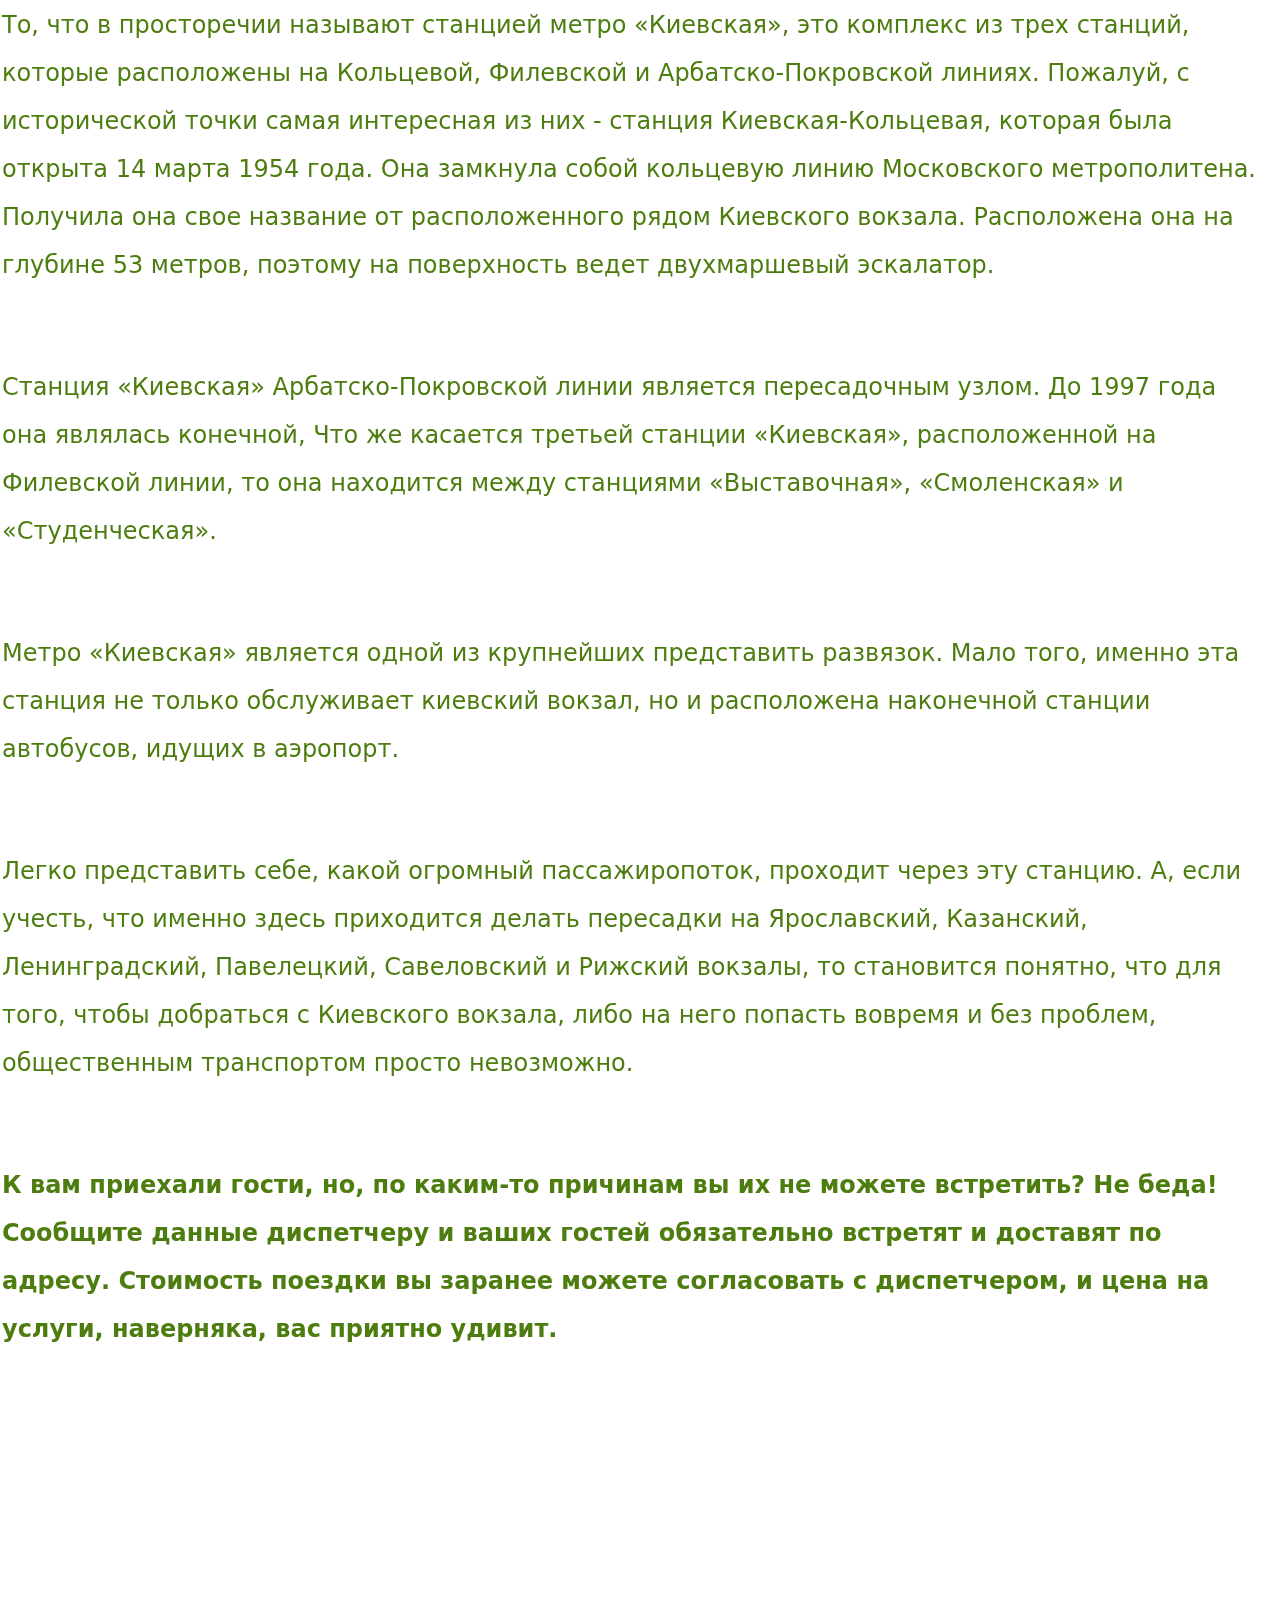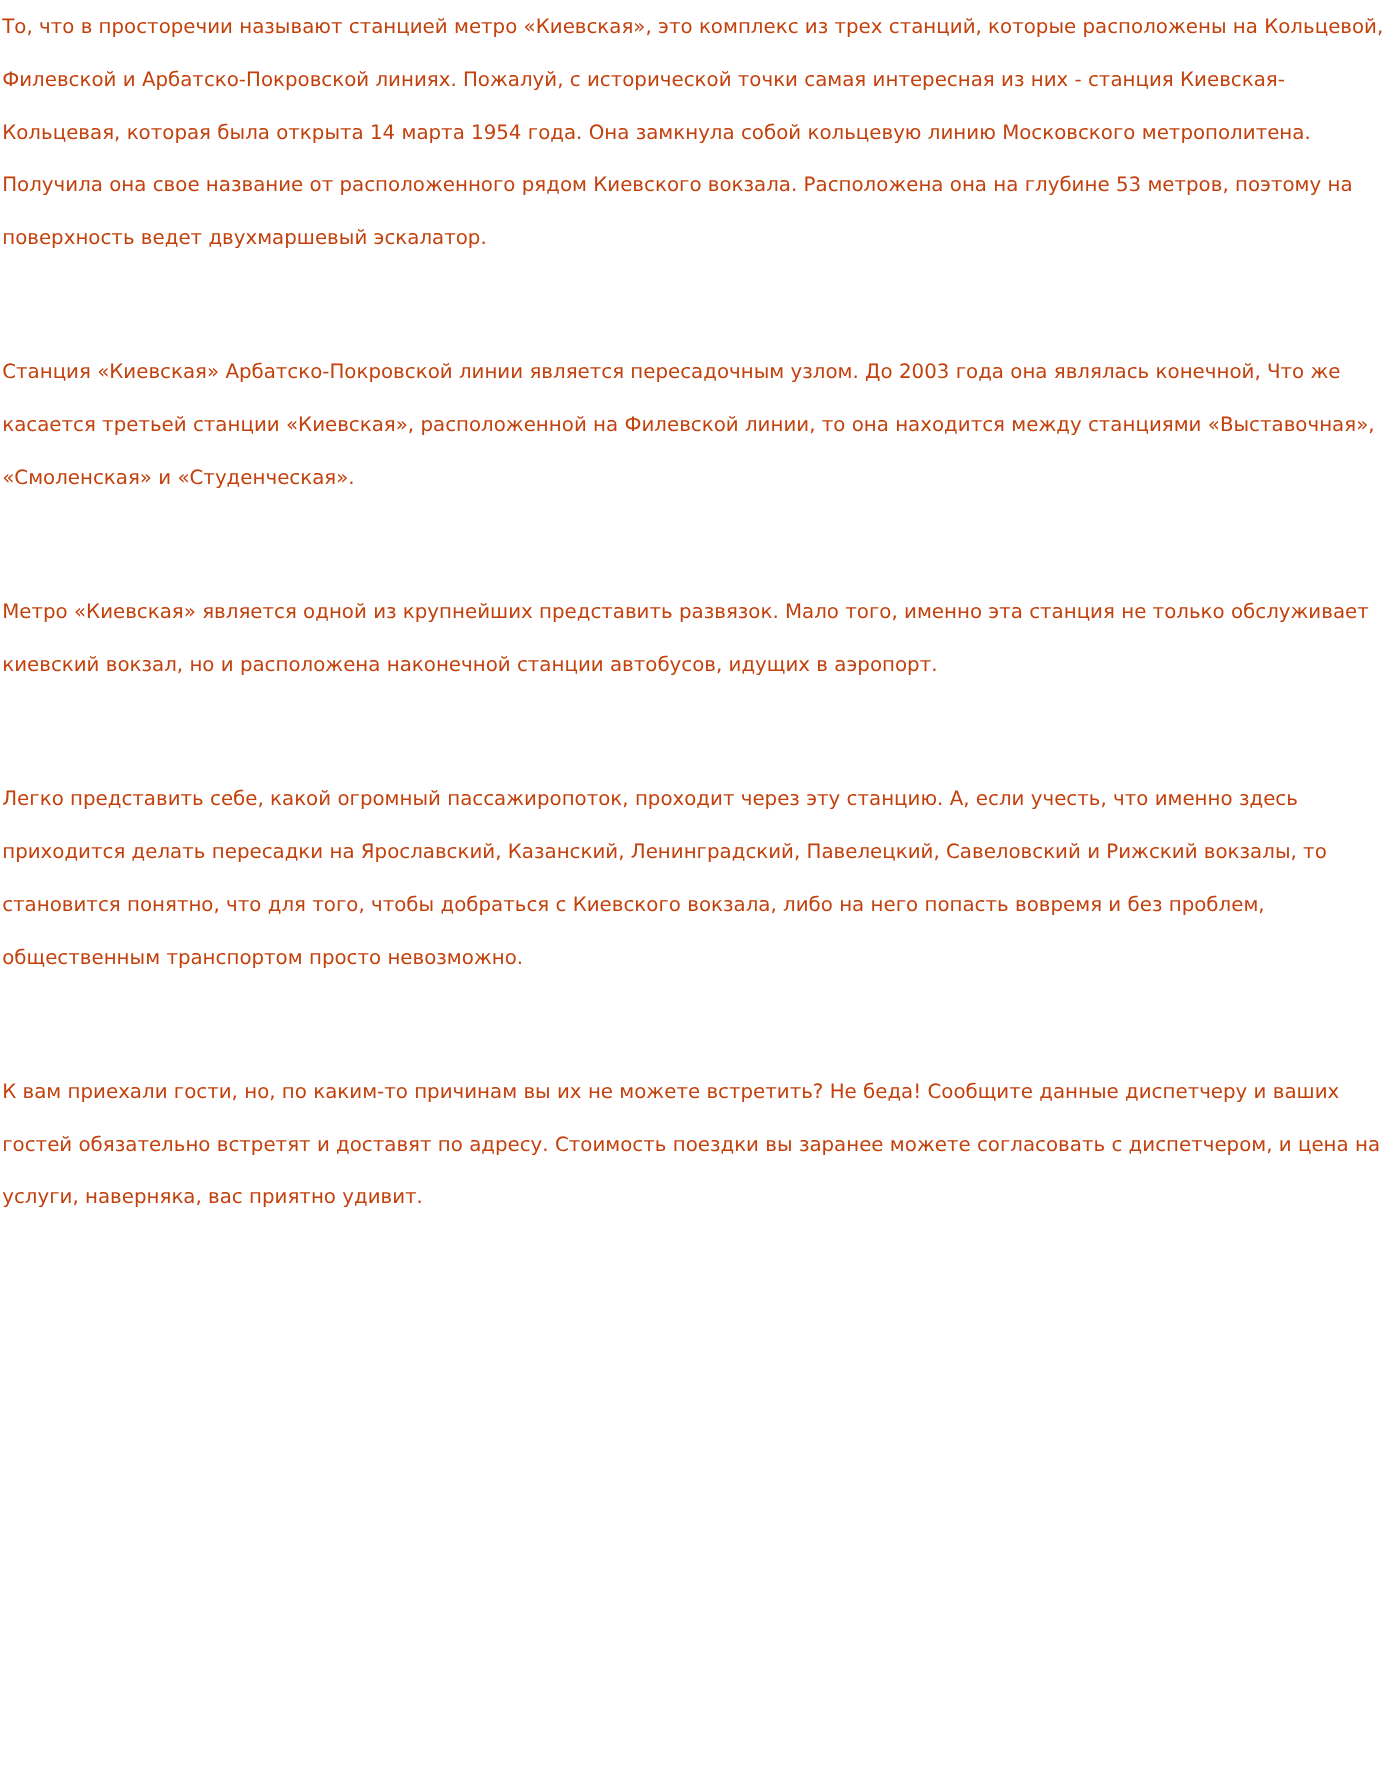--- a/index.html
+++ b/index.html
@@ -10,35 +10,36 @@
   body {
     width: 1270px;
     min-height: 1618px;
     box-sizing: border-box;
   }
   .doc {
     box-sizing: border-box;
     width: 1266px;
     padding: 1px 0 0 2px;
     font-family: "DejaVu Sans", "Liberation Sans", sans-serif;
-    font-size: 18px;
+    font-size: 24px;
     line-height: 48px;
-    color: #c2410c;
+    color: #4d7c0f;
     text-align: left;
   }
   .para {
     margin: 0 0 74px 0;
     padding: 0;
   }
   .para:last-child {
     margin-bottom: 0;
+    font-weight: bold;
   }
 </style>
 </head>
 <body>
 
 <main class="doc">
   <p class="para">То, что в просторечии называют станцией метро «Киевская», это комплекс из трех станций, которые расположены на Кольцевой, Филевской и Арбатско-Покровской линиях. Пожалуй, с исторической точки самая интересная из них - станция Киевская-Кольцевая, которая была открыта 14 марта 1954 года. Она замкнула собой кольцевую линию Московского метрополитена. Получила она свое название от расположенного рядом Киевского вокзала. Расположена она на глубине 53 метров, поэтому на поверхность ведет двухмаршевый эскалатор.</p>
-  <p class="para">Станция «Киевская» Арбатско-Покровской линии является пересадочным узлом. До 2003 года она являлась конечной, Что же касается третьей станции «Киевская», расположенной на Филевской линии, то она находится между станциями «Выставочная», «Смоленская» и «Студенческая».</p>
+  <p class="para">Станция «Киевская» Арбатско-Покровской линии является пересадочным узлом. До 1997 года она являлась конечной, Что же касается третьей станции «Киевская», расположенной на Филевской линии, то она находится между станциями «Выставочная», «Смоленская» и «Студенческая».</p>
   <p class="para">Метро «Киевская» является одной из крупнейших представить развязок. Мало того, именно эта станция не только обслуживает киевский вокзал, но и расположена наконечной станции автобусов, идущих в аэропорт.</p>
   <p class="para">Легко представить себе, какой огромный пассажиропоток, проходит через эту станцию. А, если учесть, что именно здесь приходится делать пересадки на Ярославский, Казанский, Ленинградский, Павелецкий, Савеловский и Рижский вокзалы, то становится понятно, что для того, чтобы добраться с Киевского вокзала, либо на него попасть вовремя и без проблем, общественным транспортом просто невозможно.</p>
   <p class="para">К вам приехали гости, но, по каким-то причинам вы их не можете встретить? Не беда! Сообщите данные диспетчеру и ваших гостей обязательно встретят и доставят по адресу. Стоимость поездки вы заранее можете согласовать с диспетчером, и цена на услуги, наверняка, вас приятно удивит.</p>
 </main>
 
 </body></html>

